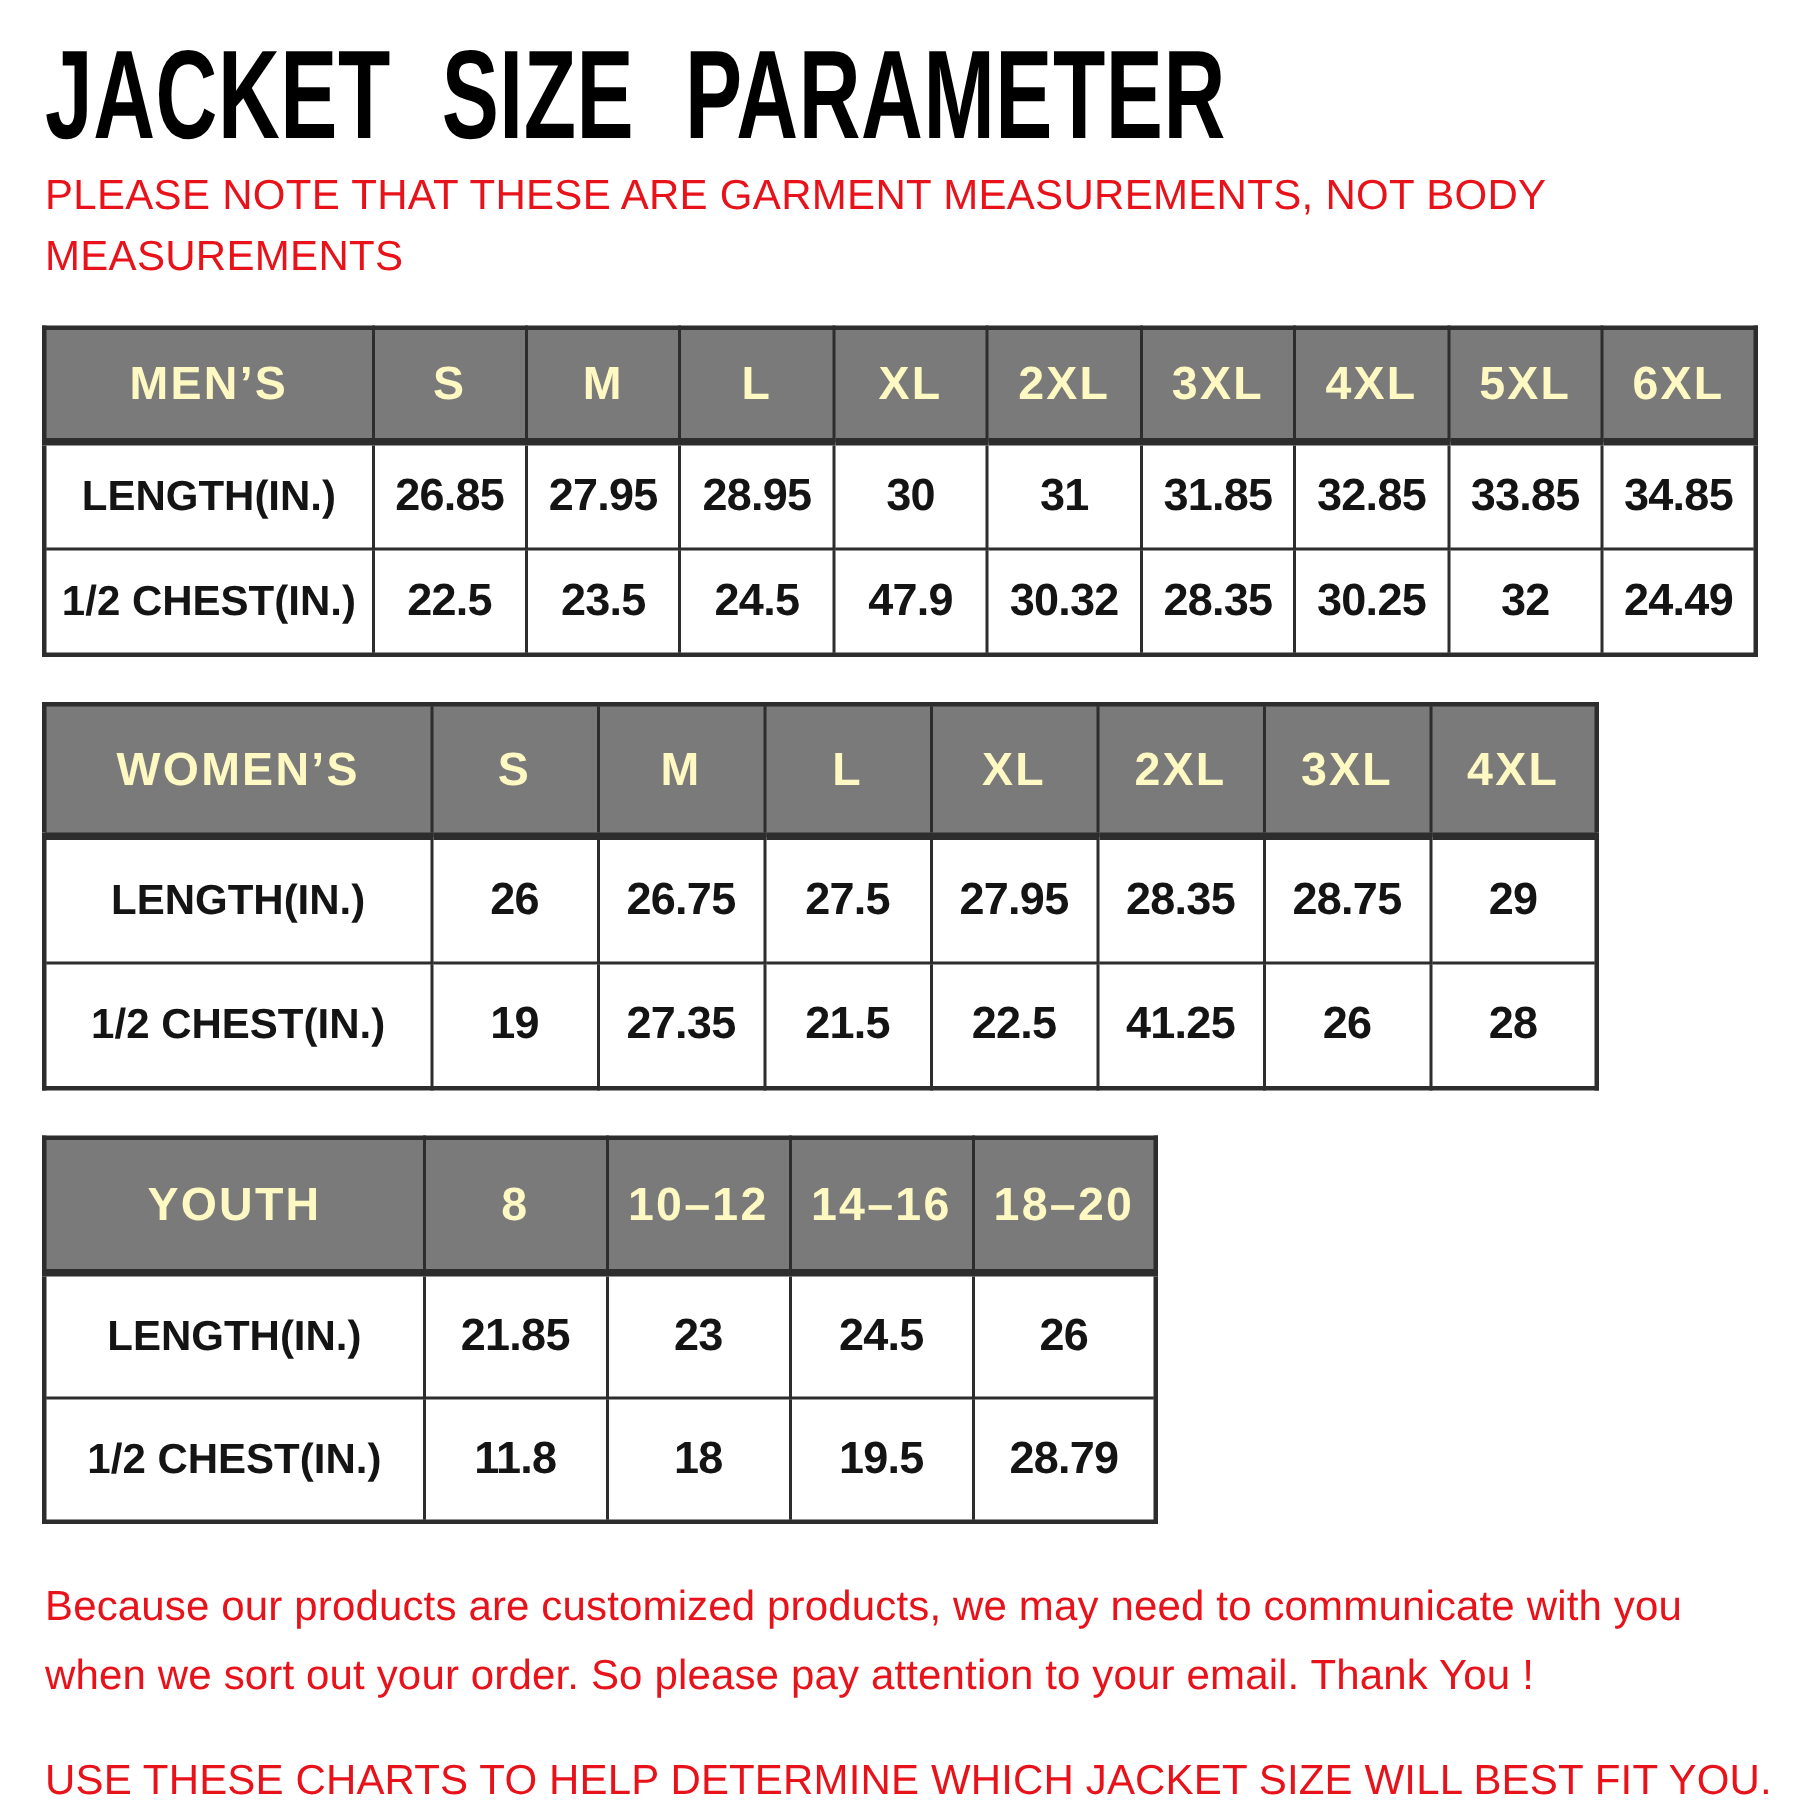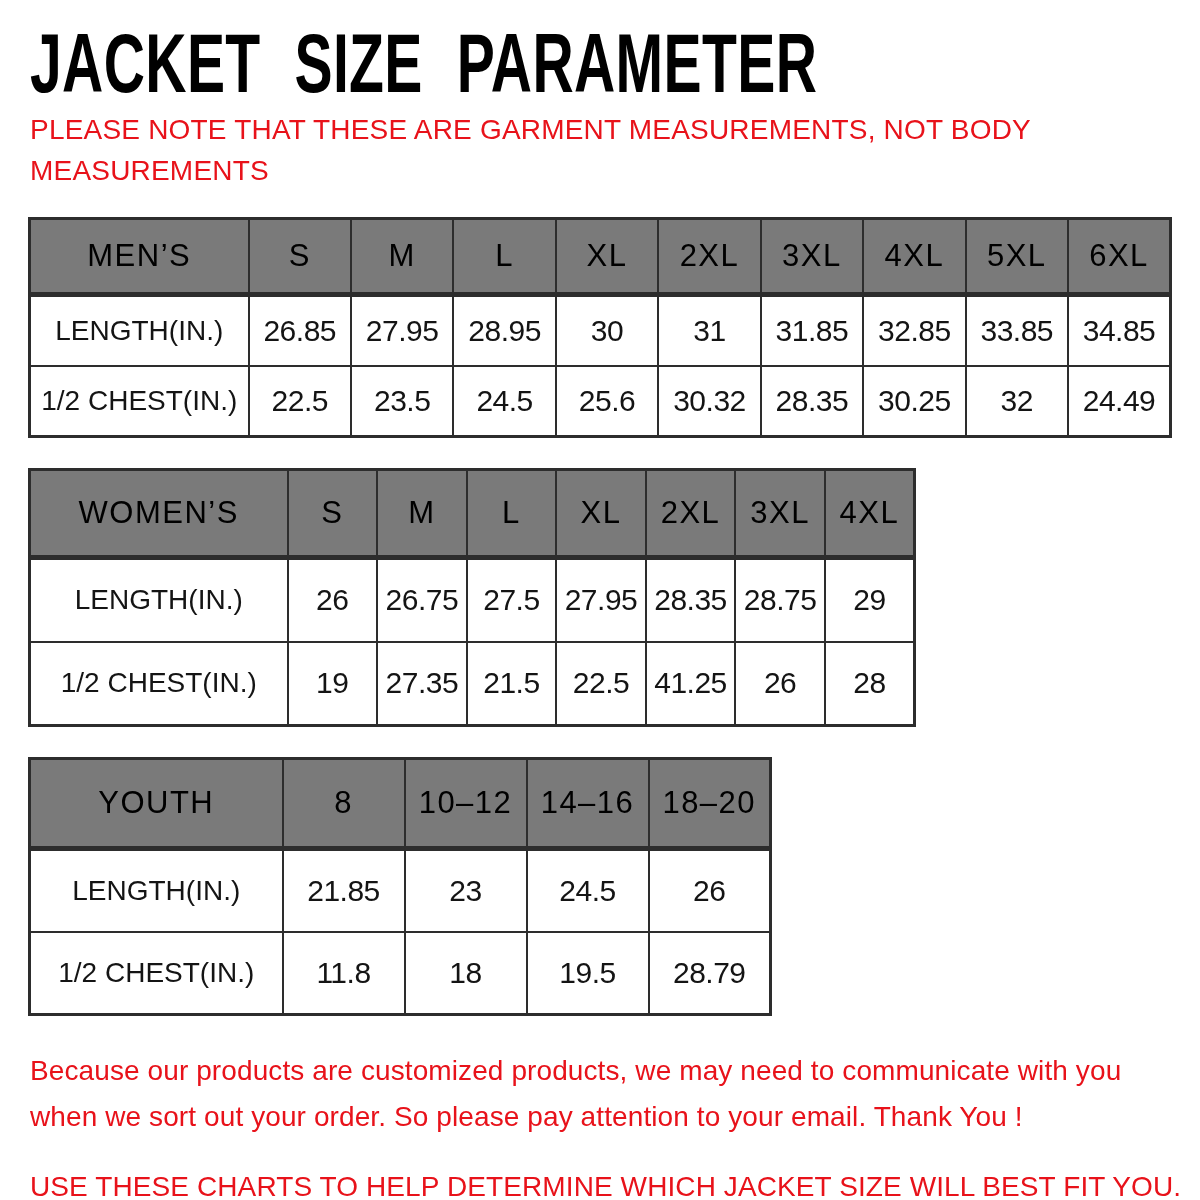--- a/index.html
+++ b/index.html
@@ -40,48 +40,48 @@
 
   
   table.size-table {
     border-collapse: collapse;
     table-layout: fixed;
     border: 3px solid #2d2d2d;
     margin: 0 0 30px 0;
   }
   .size-table th {
     background: #7a7a7a;
-    color: #000000;
+    color: #fef9c3;
     border: 2px solid #2d2d2d;
     border-bottom: 5px solid #2d2d2d;
     font-size: 31px;
-    font-weight: normal;
+    font-weight: bold;
     letter-spacing: 1.5px;
     text-align: center;
   }
   .size-table td {
     background: #ffffff;
     border: 2px solid #2d2d2d;
     text-align: center;
     font-size: 30px;
-    font-weight: normal;
+    font-weight: bold;
     color: #141414;
     letter-spacing: -0.5px;
   }
   .size-table td.row-label {
     font-size: 28px;
     letter-spacing: 0;
   }
 
   .mens   { width: 1144px; }
   .mens   th:first-child { width: 219px; }
   .mens   th { height: 76px; }
   .mens   td { height: 71px; }
 
-  .womens { width: 888px; }
+  .womens { width: 1038px; }
   .womens th:first-child { width: 258px; }
   .womens th { height: 88px; }
   .womens td { height: 84px; }
 
   .youth  { width: 744px; }
   .youth  th:first-child { width: 253px; }
   .youth  th { height: 90px; text-align: center; }
   .youth  td { height: 83px; }
 
   
@@ -135,21 +135,21 @@
         <td>31.85</td>
         <td>32.85</td>
         <td>33.85</td>
         <td>34.85</td>
       </tr>
       <tr>
         <td class="row-label">1/2 CHEST(IN.)</td>
         <td>22.5</td>
         <td>23.5</td>
         <td>24.5</td>
-        <td>25.6</td>
+        <td>47.9</td>
         <td>30.32</td>
         <td>28.35</td>
         <td>30.25</td>
         <td>32</td>
         <td>24.49</td>
       </tr>
     </tbody>
   </table>
 
 <table class="size-table womens">

